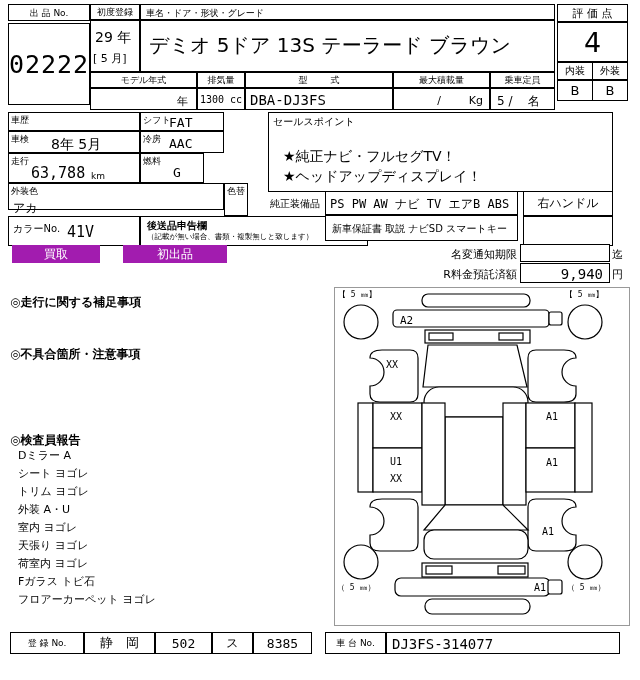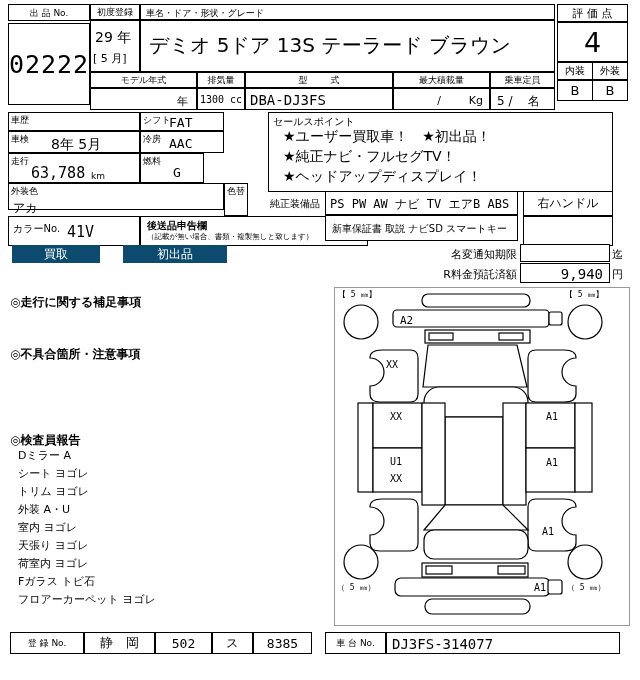--- a/index.html
+++ b/index.html
@@ -3,21 +3,21 @@
 <meta charset="utf-8">
 <style>
   html,body{margin:0;padding:0;background:#fff;}
   #sheet{position:relative;width:640px;height:680px;background:#fff;overflow:hidden;
          font-family:"DejaVu Sans","Liberation Sans",sans-serif;color:#000;}
   .abs{position:absolute;box-sizing:border-box;}
   .cell{position:absolute;box-sizing:border-box;border:1px solid #000;background:#fff;}
   .lbl{font-size:9px;line-height:10px;}
   .ctr{display:flex;align-items:center;justify-content:center;text-align:center;}
   .mono{font-family:"DejaVu Sans Mono","Liberation Mono",monospace;}
-  .badge{position:absolute;box-sizing:border-box;background:#0c4a6e;color:#fff;
+  .badge{position:absolute;box-sizing:border-box;background:#a21caf;color:#fff;
          font-size:12px;display:flex;align-items:center;justify-content:center;}
   .note{font-size:7.5px;line-height:8px;}
   .rm{font-size:12px;font-weight:bold;}
   .item{font-size:11px;line-height:18px;white-space:pre;}
   svg text{font-family:"DejaVu Sans Mono","Liberation Mono",monospace;fill:#000;}
 </style>
 </head>
 <body>
 
 <div id="sheet">
@@ -103,21 +103,20 @@
     <span class="abs" style="left:4px;top:5px;font-size:10px;">カラーNo.</span>
     <span class="abs mono" style="left:58px;top:6px;font-size:15px;">41V</span>
   </div>
   <div class="cell" style="left:140px;top:216px;width:228px;height:30px;">
     <span class="abs" style="left:6px;top:2px;font-size:10px;font-weight:bold;">後送品申告欄</span>
     <span class="abs note" style="left:6px;top:16px;">（記載が無い場合、書類・複製無しと致します）</span>
   </div>
 
   <div class="cell" style="left:268px;top:112px;width:345px;height:80px;">
     <span class="abs" style="left:4px;top:2px;font-size:10px;">セールスポイント</span>
-    <span class="abs" style="left:14px;top:15px;font-size:14px;white-space:nowrap;">★ユーザー買取車！　★初出品！</span>
     <span class="abs" style="left:14px;top:35px;font-size:14px;white-space:nowrap;">★純正ナビ・フルセグTV！</span>
     <span class="abs" style="left:14px;top:55px;font-size:14px;white-space:nowrap;">★ヘッドアップディスプレイ！</span>
   </div>
 
   <div class="abs" style="left:270px;top:197px;font-size:10px;">純正装備品</div>
   <div class="cell" style="left:325px;top:191px;width:193px;height:24px;">
     <span class="abs mono" style="left:4px;top:4px;font-size:12px;white-space:nowrap;">PS PW AW ナビ TV エアB ABS</span>
   </div>
   <div class="cell ctr" style="left:523px;top:191px;width:90px;height:25px;font-size:12px;">右ハンドル</div>
   <div class="cell" style="left:325px;top:215px;width:193px;height:26px;">

